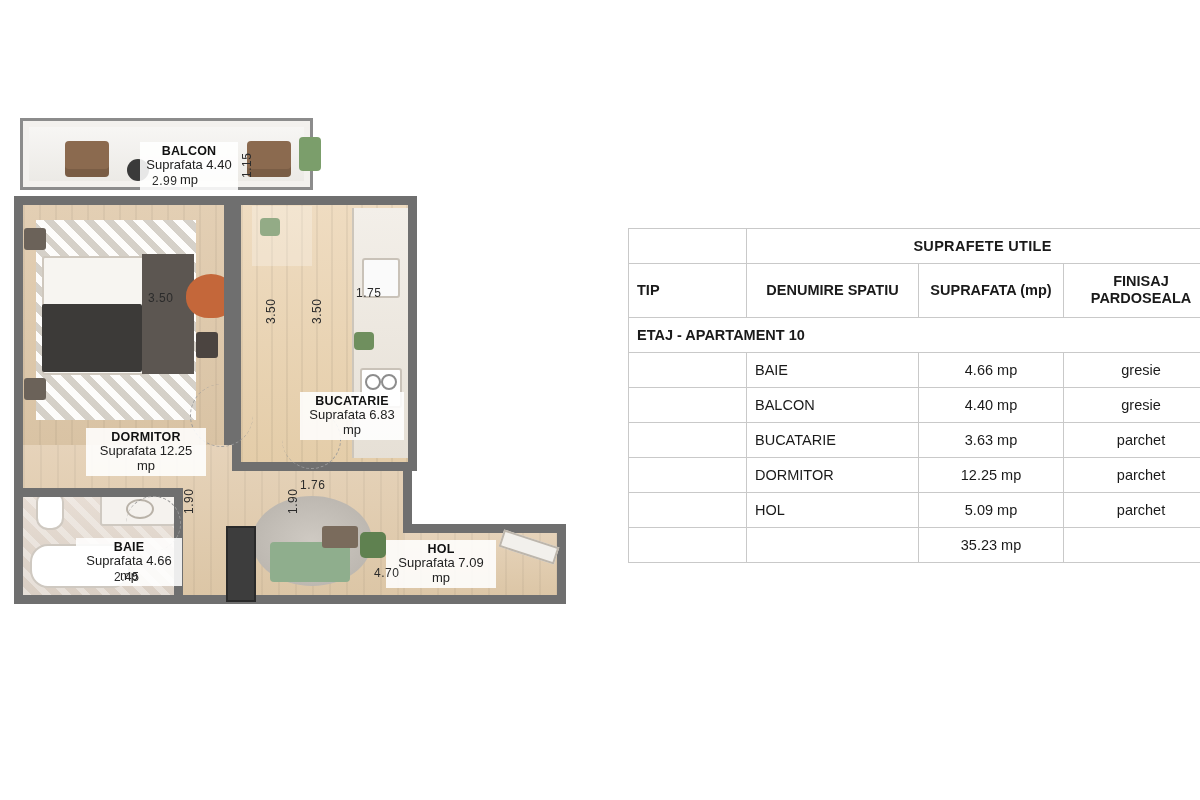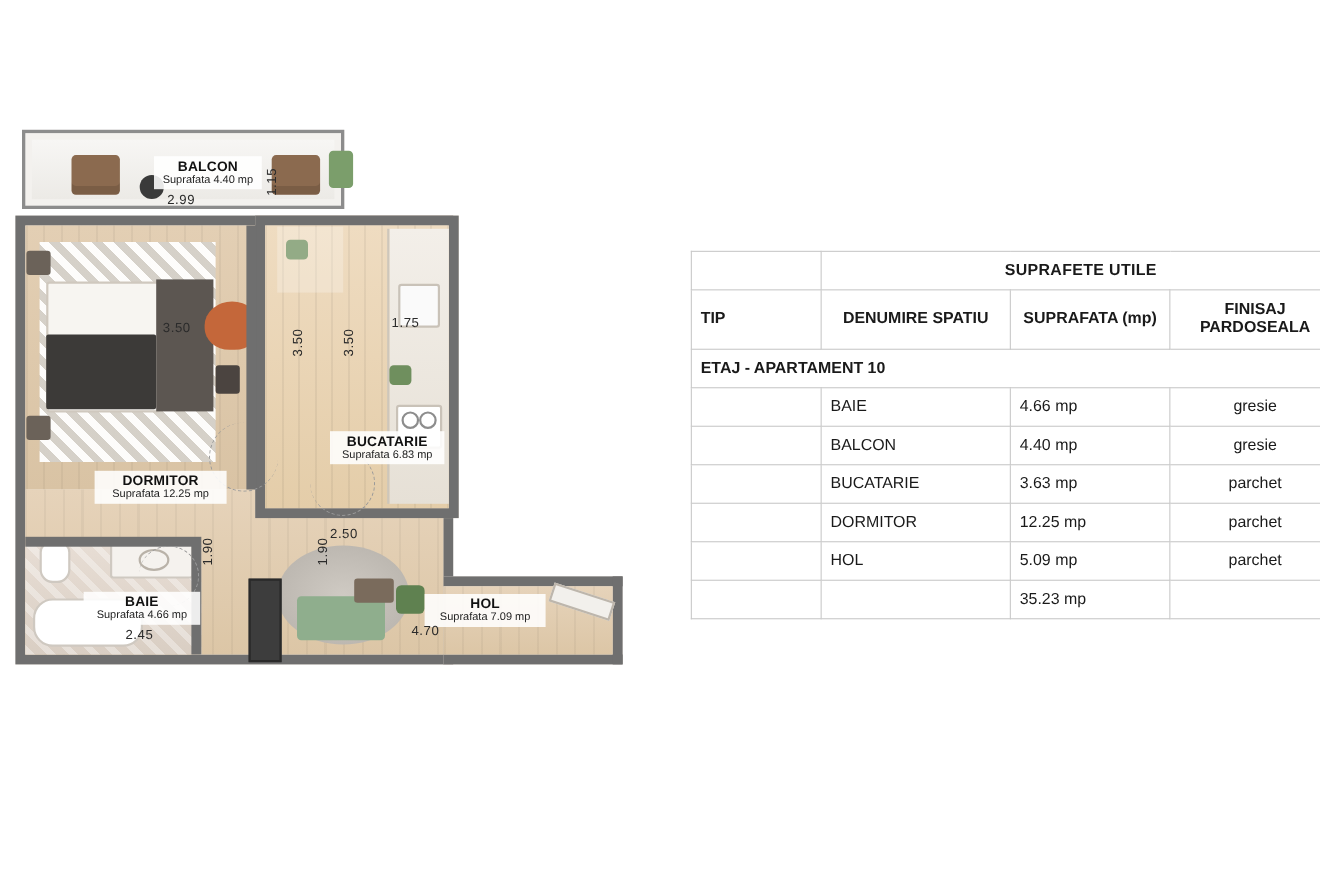--- a/index.html
+++ b/index.html
@@ -345,21 +345,21 @@
   }
   .room-label .rl-name {
     display: block;
     font-weight: bold;
     font-size: 12.5px;
     color: #111;
     letter-spacing: .2px;
   }
   .room-label .rl-area {
     display: block;
-    font-size: 10px;
+    font-size: 13px;
     color: #222;
   }
 
   
   #table-panel {
     position: absolute;
     left: 628px;
     top: 228px;
     width: 560px;
   }
@@ -399,21 +399,21 @@
     font-weight: bold;
     font-size: 15px;
     padding-left: 30px;
   }
   .group-row td {
     font-weight: bold;
     font-size: 15px;
     padding-left: 30px;
   }
   .cell-name { text-align: left; padding-left: 18px; }
-  .cell-area { text-align: left; }
+  .cell-area { text-align: center; }
   .cell-fin { text-align: center; }
   .total-row .cell-area { font-weight: normal; }
   .col-tip { width: 118px; }
   .col-name { width: 172px; }
   .col-area { width: 145px; }
   .col-fin { width: 155px; }
   .blank-cell { border-color: #c9c9c9; }
 </style>
 </head>
 <body>
@@ -500,21 +500,21 @@
 
     <div class="room-label" style="left:372px; top:344px; width:110px;">
       <span class="rl-name">HOL</span>
       <span class="rl-area">Suprafata 7.09 mp</span>
     </div>
 
     <div class="dim" style="left:134px; top:95px;">3.50</div>
     <div class="dim vert" style="left:250px; top:128px;">3.50</div>
     <div class="dim vert" style="left:296px; top:128px;">3.50</div>
     <div class="dim" style="left:342px; top:90px;">1.75</div>
-    <div class="dim" style="left:286px; top:282px;">2.50</div>
+    <div class="dim" style="left:286px; top:282px;">1.76</div>
     <div class="dim vert" style="left:168px; top:318px;">1.90</div>
     <div class="dim vert" style="left:272px; top:318px;">1.90</div>
     <div class="dim" style="left:100px; top:374px;">2.45</div>
     <div class="dim" style="left:360px; top:370px;">4.70</div>
   </div>
 </div>
 
 <div id="table-panel">
   <table class="surf">
     <colgroup>

